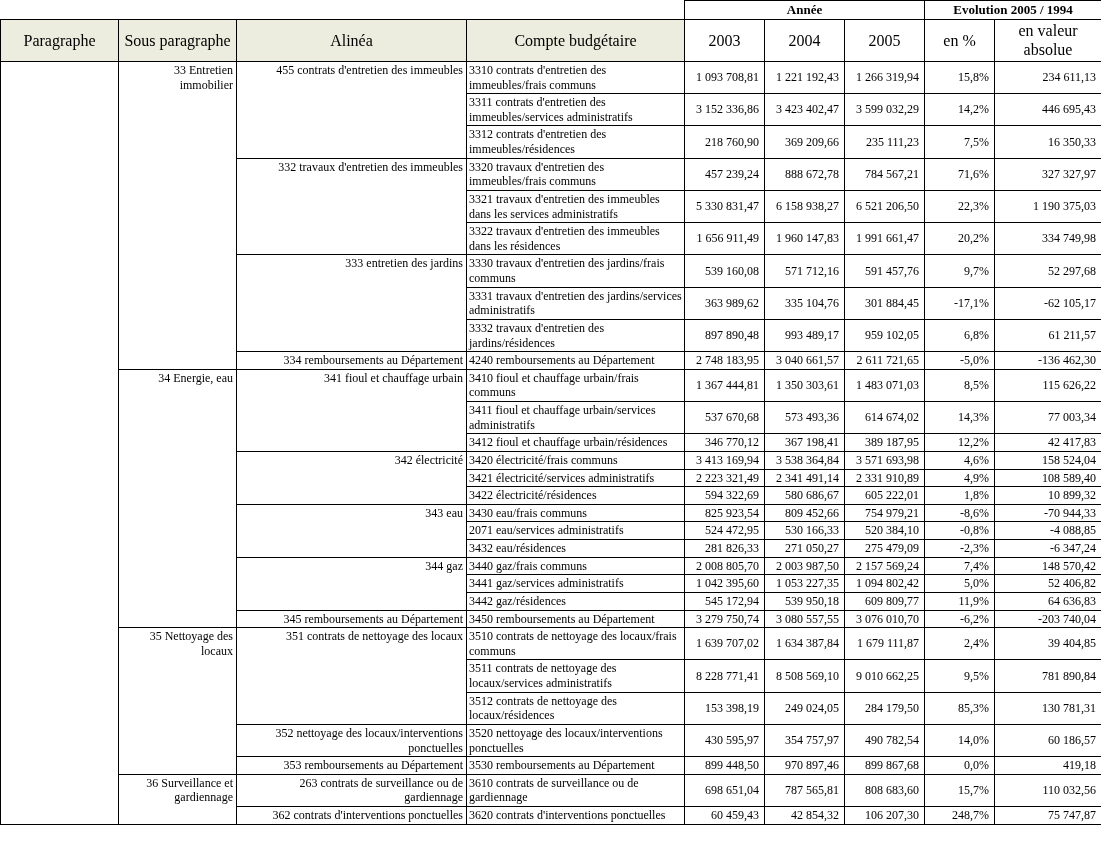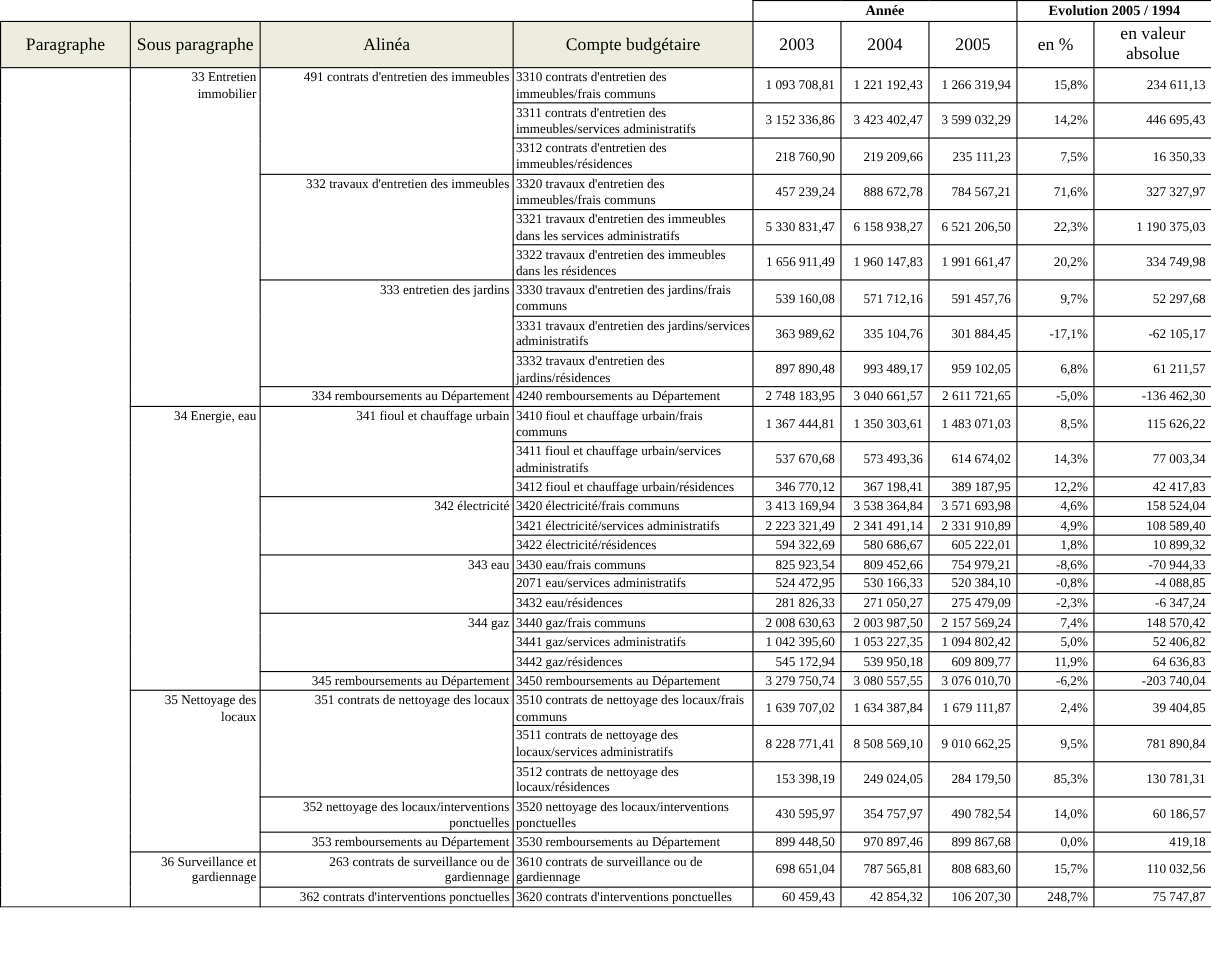--- a/index.html
+++ b/index.html
@@ -103,40 +103,40 @@
       <th class="colhead">2004</th>
       <th class="colhead">2005</th>
       <th class="colhead">en %</th>
       <th class="colhead">en valeur absolue</th>
     </tr>
   </thead>
   <tbody id="table-body">
       <tr>
         <td rowspan="30" class="cell paragraphe"></td>
         <td rowspan="10" class="cell sous">33 Entretien immobilier</td>
-        <td rowspan="3" class="cell alinea">491 contrats d'entretien des immeubles</td>
+        <td rowspan="3" class="cell alinea">455 contrats d'entretien des immeubles</td>
         <td class="cell compte">3310 contrats d'entretien des immeubles/frais communs</td>
         <td class="cell num">1 093 708,81</td>
         <td class="cell num">1 221 192,43</td>
         <td class="cell num">1 266 319,94</td>
         <td class="cell num pct">15,8%</td>
         <td class="cell num">234 611,13</td>
       </tr>
       <tr>
         <td class="cell compte">3311 contrats d'entretien des immeubles/services administratifs</td>
         <td class="cell num">3 152 336,86</td>
         <td class="cell num">3 423 402,47</td>
         <td class="cell num">3 599 032,29</td>
         <td class="cell num pct">14,2%</td>
         <td class="cell num">446 695,43</td>
       </tr>
       <tr>
         <td class="cell compte">3312 contrats d'entretien des immeubles/résidences</td>
         <td class="cell num">218 760,90</td>
-        <td class="cell num">219 209,66</td>
+        <td class="cell num">369 209,66</td>
         <td class="cell num">235 111,23</td>
         <td class="cell num pct">7,5%</td>
         <td class="cell num">16 350,33</td>
       </tr>
       <tr>
         <td rowspan="3" class="cell alinea">332 travaux d'entretien des immeubles</td>
         <td class="cell compte">3320 travaux d'entretien des immeubles/frais communs</td>
         <td class="cell num">457 239,24</td>
         <td class="cell num">888 672,78</td>
         <td class="cell num">784 567,21</td>
@@ -265,21 +265,21 @@
         <td class="cell compte">3432 eau/résidences</td>
         <td class="cell num">281 826,33</td>
         <td class="cell num">271 050,27</td>
         <td class="cell num">275 479,09</td>
         <td class="cell num pct">-2,3%</td>
         <td class="cell num">-6 347,24</td>
       </tr>
       <tr>
         <td rowspan="3" class="cell alinea">344 gaz</td>
         <td class="cell compte">3440 gaz/frais communs</td>
-        <td class="cell num">2 008 630,63</td>
+        <td class="cell num">2 008 805,70</td>
         <td class="cell num">2 003 987,50</td>
         <td class="cell num">2 157 569,24</td>
         <td class="cell num pct">7,4%</td>
         <td class="cell num">148 570,42</td>
       </tr>
       <tr>
         <td class="cell compte">3441 gaz/services administratifs</td>
         <td class="cell num">1 042 395,60</td>
         <td class="cell num">1 053 227,35</td>
         <td class="cell num">1 094 802,42</td>

